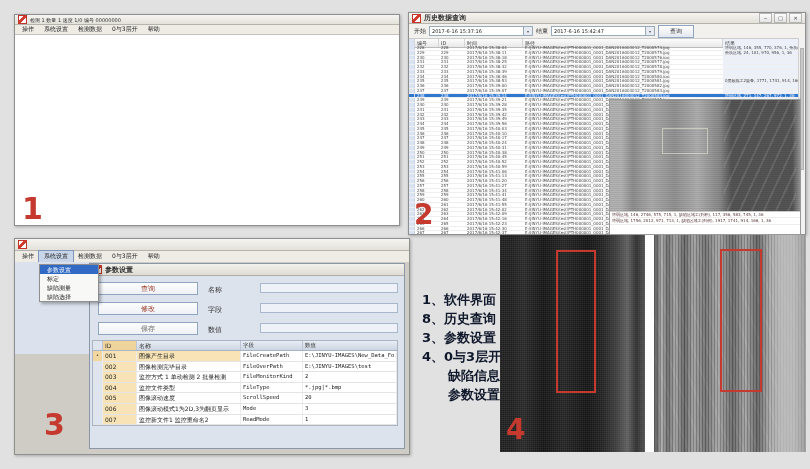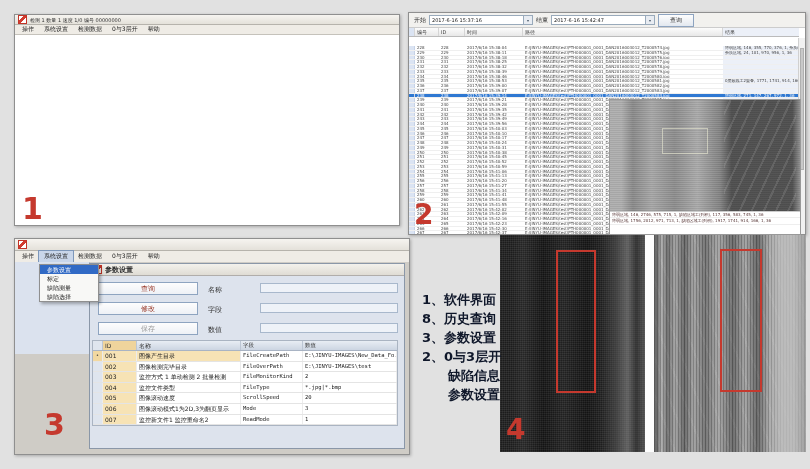--- a/index.html
+++ b/index.html
@@ -68,21 +68,21 @@
   .p3-body{position:absolute;left:0;top:23px;right:0;bottom:0;background:#cfccc6;}
   .p3-blue{position:absolute;left:0;top:0;width:74px;height:92px;background:#dbe2ee;border-right:1px solid #b7bec9;}
   .p3-tab{position:absolute;left:54px;top:2px;width:18px;height:6px;background:#f3f5f9;border:1px solid #a9b4c4;}
   .dropdown{position:absolute;left:24px;top:25px;width:58px;background:#f8f8f6;border:1px solid #8f8f8f;box-shadow:2px 2px 3px rgba(0,0,0,.3);z-index:30;}
   .dd-item{font-size:6px;line-height:9px;height:9px;padding-left:7px;color:#222;white-space:nowrap;}
   .dd-item.hl{background:#316ac5;color:#fff;}
   .dialog{position:absolute;left:74px;top:24px;width:316px;height:186px;background:#dde3ed;border:1px solid #8a97a8;z-index:20;box-sizing:border-box;}
   .dlg-title{display:flex;align-items:center;gap:3px;height:11px;background:linear-gradient(#f3f1ec,#dfdcd4);border-bottom:1px solid #b0adaa;padding:0 3px;}
   .dlg-title .t{font-size:7px;font-weight:bold;color:#333;}
   .dlg-btn{position:absolute;left:8px;width:100px;height:13px;background:linear-gradient(#fdfdfd,#eef1f6);border:1px solid #8ea4c0;font-size:7px;text-align:center;line-height:12px;color:#9a3a2a;box-sizing:border-box;}
-  .dlg-btn.disabled{color:#999;}
+  .dlg-btn.disabled{color:#999;font-weight:bold;}
   .dlg-lbl{position:absolute;left:118px;font-size:7px;color:#333;}
   .dlg-input{position:absolute;left:170px;width:138px;height:10px;background:#eef2f8;border:1px solid #a8b8cc;box-sizing:border-box;}
   .p-table{position:absolute;left:2px;right:6px;top:76px;background:#fff;border:1px solid #aab4c2;}
   .p-header{display:flex;height:9px;background:linear-gradient(#e8edf4,#ccd5e2);border-bottom:1px solid #a9b4c4;font-size:6px;color:#333;line-height:9px;}
   .p-header span{border-right:1px solid #bcc6d4;padding-left:2px;box-sizing:border-box;overflow:hidden;}
   .p-header .pc-id{background:#efd49c;}
   .p-row{display:flex;height:9.6px;border-bottom:1px solid #e4e4e4;font-size:6px;line-height:9.6px;color:#222;white-space:nowrap;}
   .pc{overflow:hidden;box-sizing:border-box;padding-left:2px;border-right:1px solid #ececec;flex:0 0 auto;}
   .pc-sel{width:10px;background:#dfe5ee;text-align:center;padding-left:0;font-size:5px;color:#333;}
   .pc-id{width:34px;background:#f7e3b5;}
@@ -125,20 +125,29 @@
         <span class="menu-item">检测数据</span>
         <span class="menu-item">0与3层开</span>
         <span class="menu-item">帮助</span>
       </div>
     <div class="p1-body">
     </div>
   </div>
   <div class="badge" style="left:22px;top:194px;">1</div>
 
   <div class="window" style="left:408px;top:12px;width:398px;height:223px;">
+    <div class="titlebar p2-title">
+      <span class="app-icon"></span>
+      <span class="t">历史数据查询</span>
+      <span class="win-ctrls">
+        <span class="win-ctrl">─</span>
+        <span class="win-ctrl">□</span>
+        <span class="win-ctrl">✕</span>
+      </span>
+    </div>
     <div class="p2-toolbar">
       <span class="lbl">开始</span>
       <span class="dtfield">
         <span class="v">2017-6-16 15:37:16</span>
         <span class="arr">▾</span>
       </span>
       <span class="lbl">结束</span>
       <span class="dtfield">
         <span class="v">2017-6-16 15:42:47</span>
         <span class="arr">▾</span>
@@ -593,19 +602,19 @@
 
   <div class="strip strip-left"></div>
   <div class="strip-gap"></div>
   <div class="strip strip-right"></div>
   <div class="mark-rect" style="left:556px;top:250px;width:36px;height:139px;"></div>
   <div class="mark-rect" style="left:720px;top:249px;width:38px;height:139px;"></div>
   <div class="notes">
       <div class="note-line">1、软件界面</div>
       <div class="note-line">8、历史查询</div>
       <div class="note-line">3、参数设置</div>
-      <div class="note-line">2、0与3层开</div>
+      <div class="note-line">4、0与3层开</div>
       <div class="note-line indent">缺陷信息</div>
       <div class="note-line indent">参数设置</div>
     </div>
   <div class="badge" style="left:506px;top:416px;font-size:28px;">4</div>
 
 </div>
 
 </body></html>

